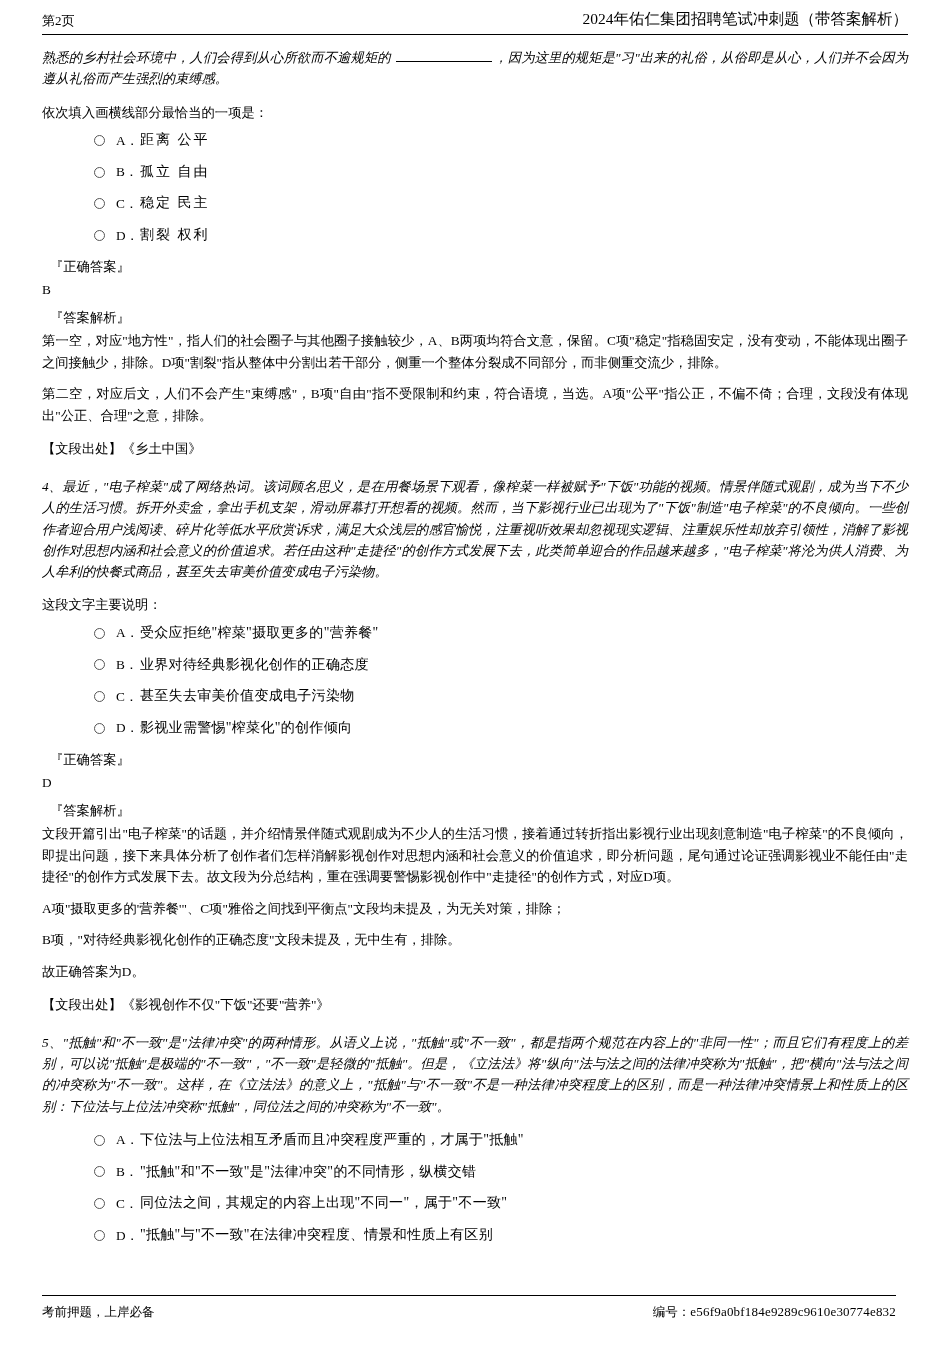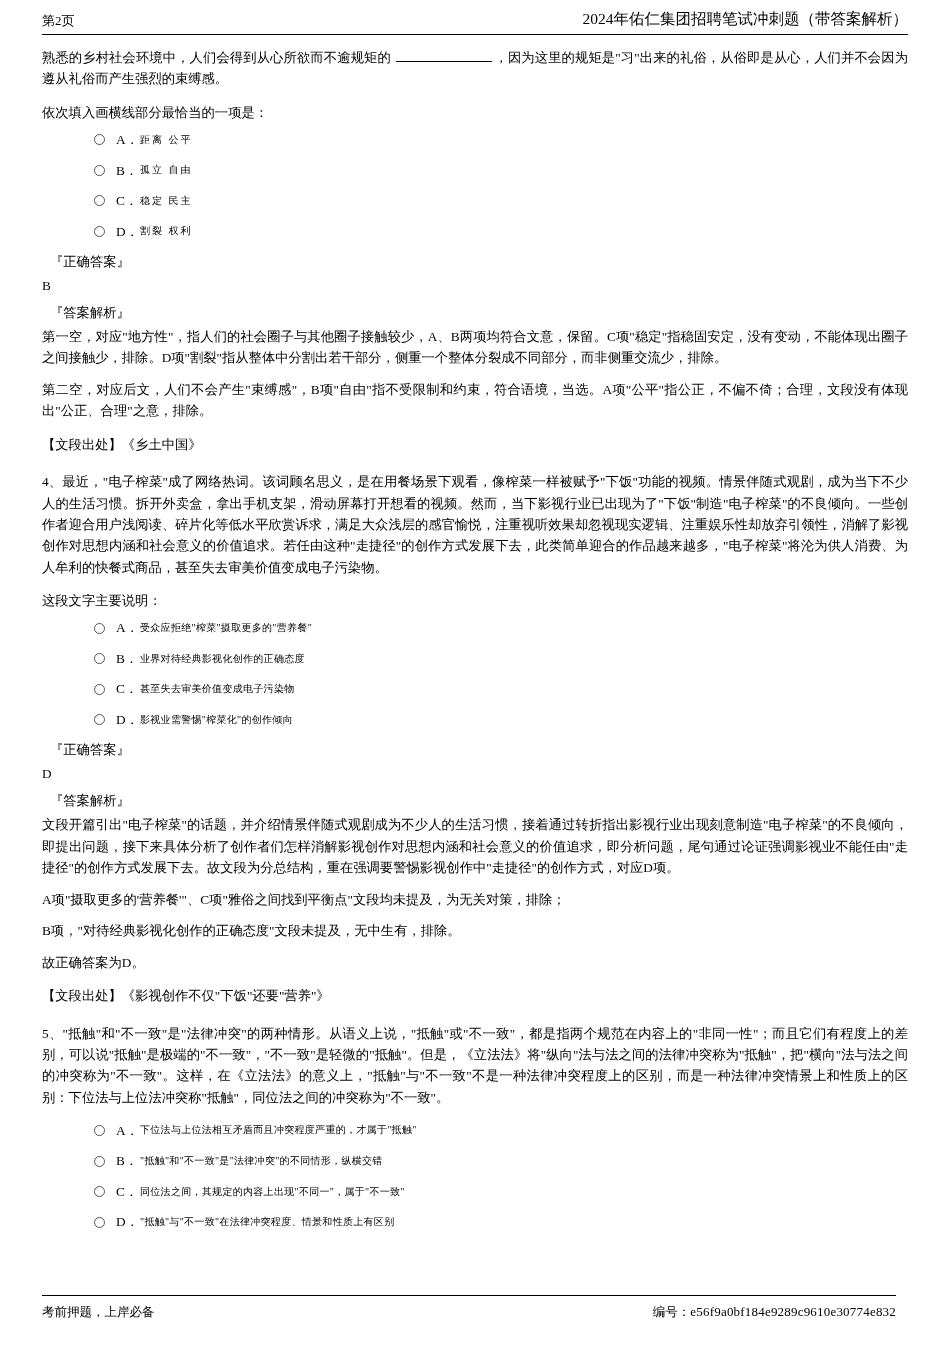--- a/index.html
+++ b/index.html
@@ -80,21 +80,21 @@
     margin-right: 11px;
     flex: 0 0 auto;
     background: #fff;
   }
   .opt-letter {
     width: 24px;
     flex: 0 0 auto;
     font-size: 13.3px;
   }
   .opt-text {
-    font-size: 10px;
+    font-size: 14px;
     letter-spacing: 0.3px;
   }
   .opt-gap {
     letter-spacing: 2px;
   }
   
   .label-line {
     margin: 6px 0 2px 8px;
     font-size: 13.3px;
   }
@@ -108,20 +108,21 @@
   }
   .source-line {
     margin: 12px 0 16px 0;
     font-size: 13.3px;
     font-family: Liberation Serif, serif;
   }
   .passage {
     margin: 0 0 12px 0;
     text-align: justify;
     line-height: 1.6;
+    font-style: italic;
   }
   
   .footer {
     position: absolute;
     left: 0;
     right: 12px;
     bottom: 0;
     height: 56px;
     padding: 0 42px;
     box-sizing: border-box;

